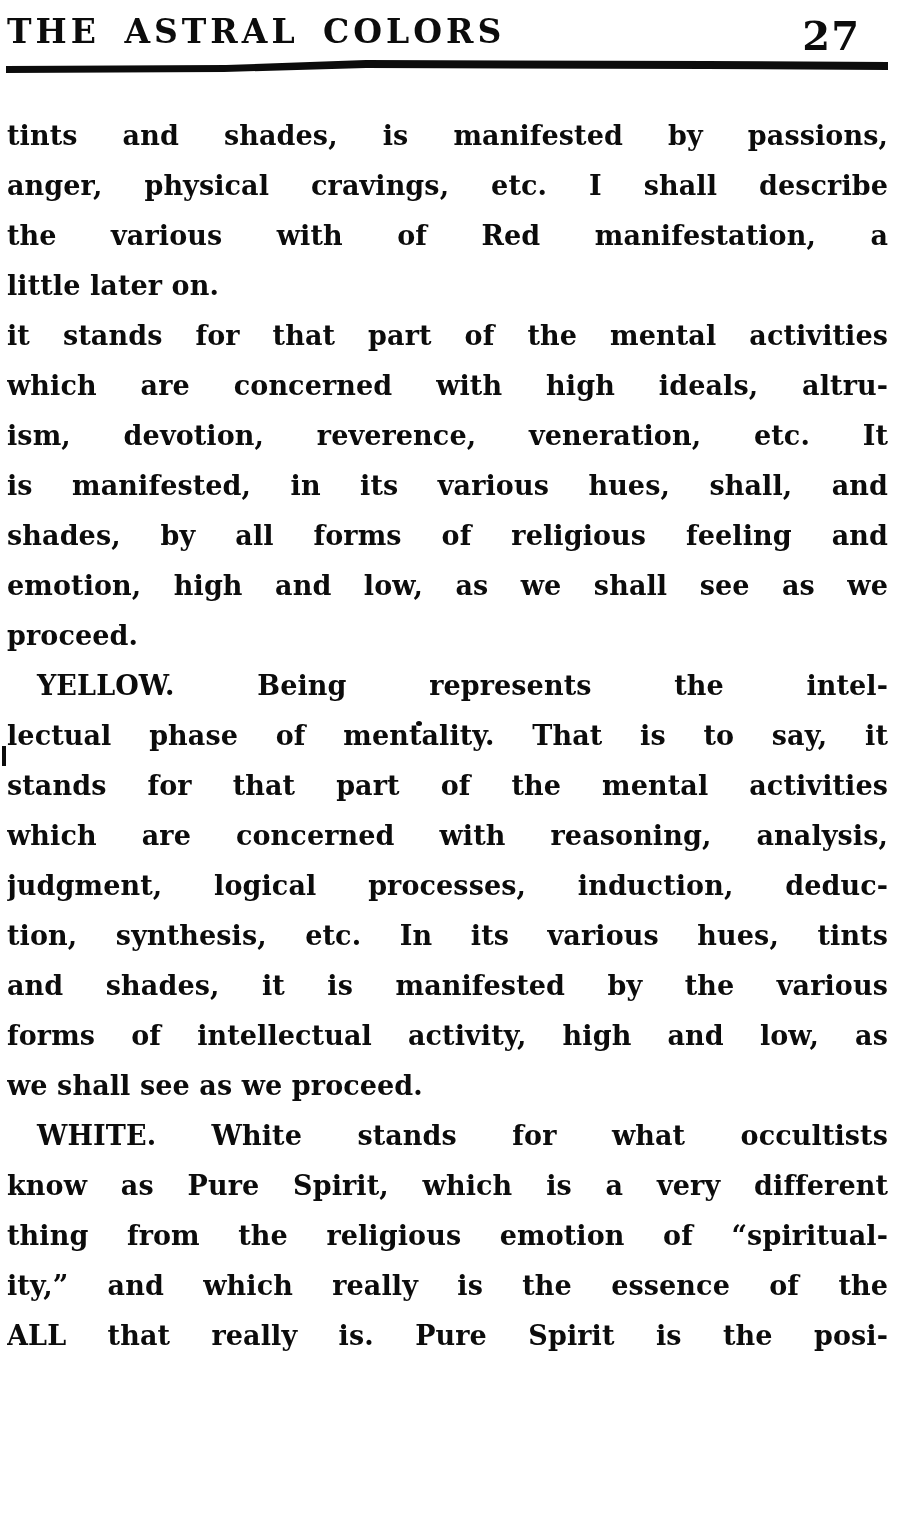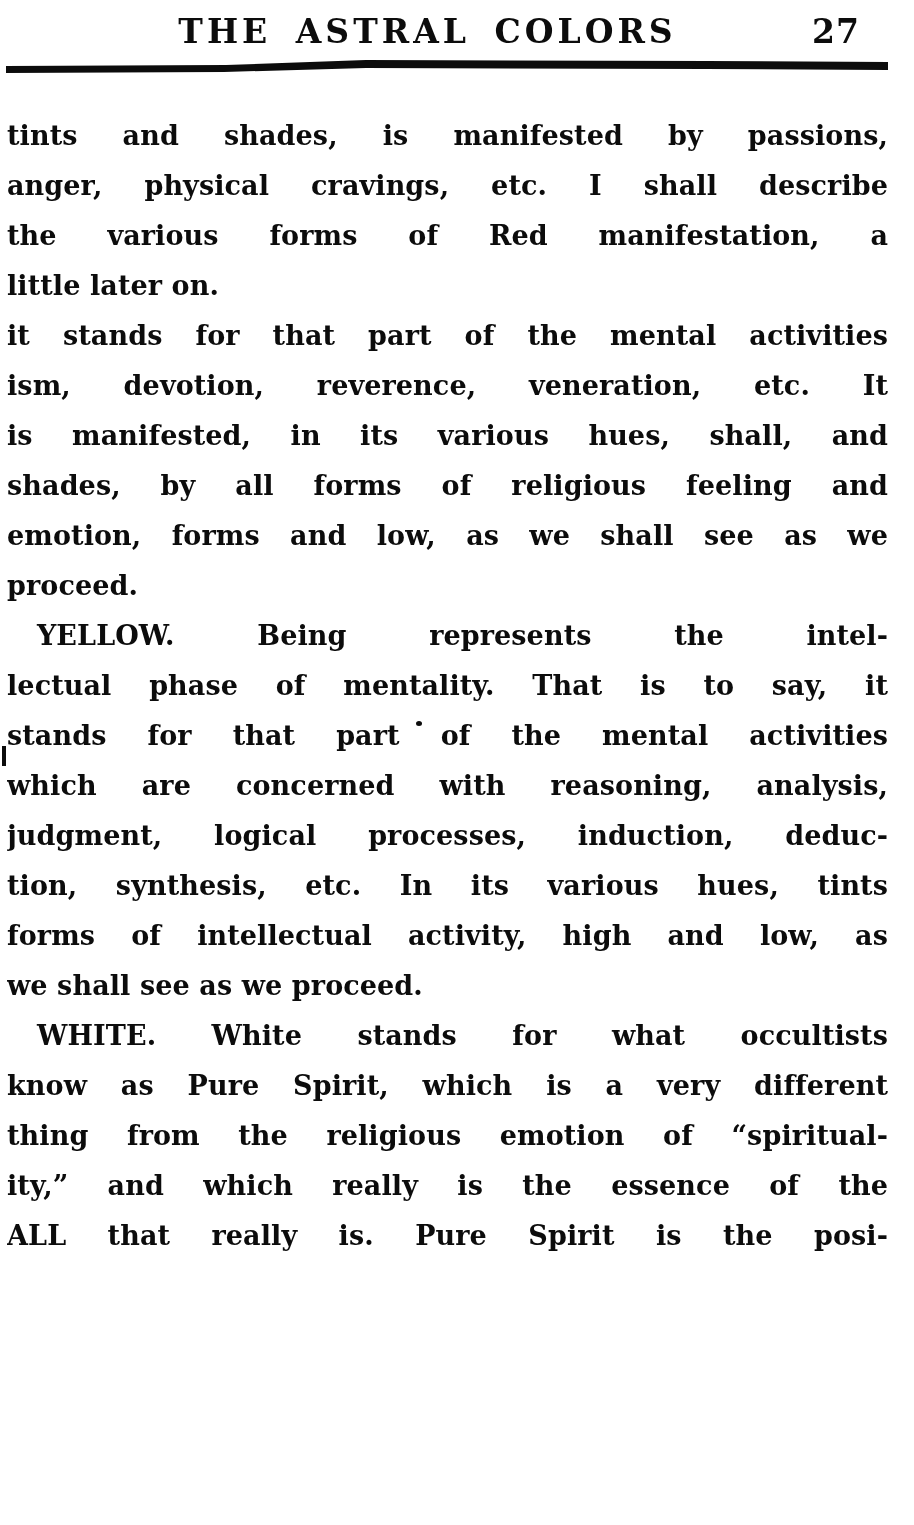--- a/index.html
+++ b/index.html
@@ -23,31 +23,31 @@
     top: 12px;
     left: 7px;
     right: 26px;
     height: 46px;
   }
   .head-title {
     position: absolute;
     left: 0;
     right: 40px;
     top: 0;
-    text-align: center;
+    text-align: left;
     font-size: 33px;
     letter-spacing: 4px;
     word-spacing: 9px;
     white-space: nowrap;
   }
   .head-pageno {
     position: absolute;
     right: 28px;
     top: 0;
-    font-size: 33px;
+    font-size: 40px;
     letter-spacing: 1px;
   }
   .head-rule {
     position: absolute;
     top: 58px;
     left: 6px;
     width: 882px;
     height: 18px;
   }
   
@@ -102,34 +102,36 @@
     <div class="head-pageno">27</div>
   </div>
 
   <svg class="head-rule" viewBox="0 0 882 18" preserveAspectRatio="none" aria-hidden="true">
     <polygon points="0,8 220,7 360,2 700,3 882,4 882,12 700,11 360,10 218,14 0,15" fill="#0c0c0c"></polygon>
   </svg>
 
   <div class="text-block">
       <div class="line">tints and shades, is manifested by passions,</div>
       <div class="line">anger, physical cravings, etc. I shall describe</div>
-      <div class="line">the various forms of Red manifestation, a</div>
+      <div class="line">the various with of Red manifestation, a</div>
       <div class="line para-end">little later on.</div>
       <div class="line">it stands for that part of the mental activities</div>
+      <div class="line">which are concerned with high ideals, altru-</div>
       <div class="line">ism, devotion, reverence, veneration, etc. It</div>
       <div class="line">is manifested, in its various hues, shall, and</div>
       <div class="line">shades, by all forms of religious feeling and</div>
-      <div class="line">emotion, forms and low, as we shall see as we</div>
+      <div class="line">emotion, high and low, as we shall see as we</div>
       <div class="line para-end">proceed.</div>
       <div class="line indent">YELLOW. Being represents the intel-</div>
       <div class="line">lectual phase of mentality. That is to say, it</div>
       <div class="line">stands for that part of the mental activities</div>
       <div class="line">which are concerned with reasoning, analysis,</div>
       <div class="line">judgment, logical processes, induction, deduc-</div>
       <div class="line">tion, synthesis, etc. In its various hues, tints</div>
+      <div class="line">and shades, it is manifested by the various</div>
       <div class="line">forms of intellectual activity, high and low, as</div>
       <div class="line para-end">we shall see as we proceed.</div>
       <div class="line indent">WHITE. White stands for what occultists</div>
       <div class="line">know as Pure Spirit, which is a very different</div>
       <div class="line">thing from the religious emotion of “spiritual-</div>
       <div class="line">ity,” and which really is the essence of the</div>
       <div class="line">ALL that really is. Pure Spirit is the posi-</div>
     </div>
 
   <div class="artifact-dot"></div>

